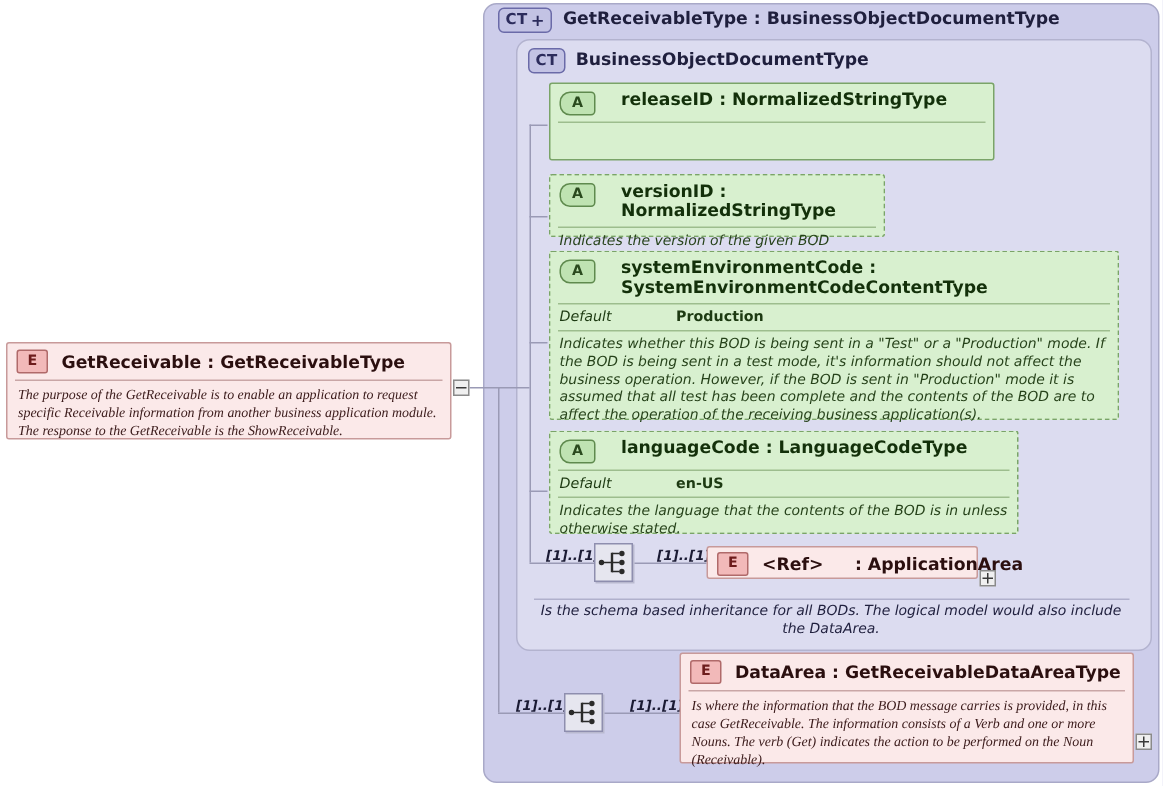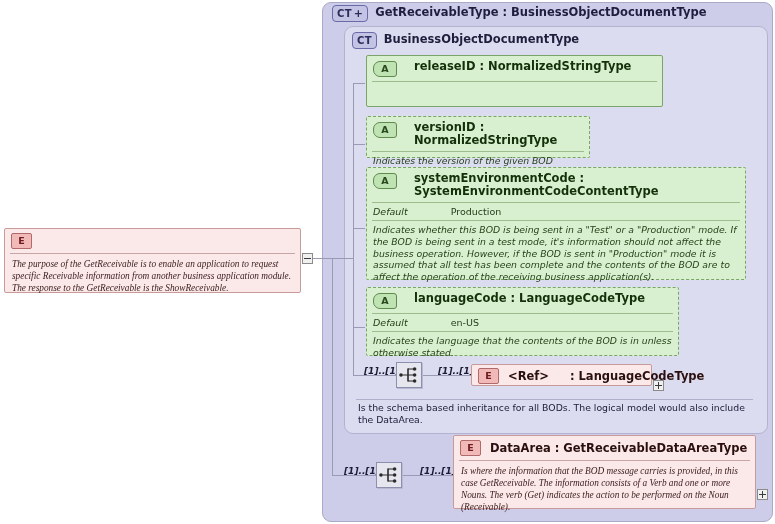--- a/index.html
+++ b/index.html
@@ -71,21 +71,21 @@
     line-height: 1.12;
     margin-left: 10px;
   }
   .attr-sep { height: 1px; background: #9dbd8e; margin: 0 5px; }
   .attr-default {
     display: flex; gap: 13px; align-items: baseline;
     padding: 3px 6px 3px 6px;
     font-size: 9.5px;
   }
   .attr-default .dk { font-style: italic; color: #1d3a12; }
-  .attr-default .dv { font-weight: normal; color: #1d3a12; padding-left: 30px; }
+  .attr-default .dv { font-weight: bold; color: #1d3a12; padding-left: 30px; }
   .attr-doc {
     padding: 3px 6px 4px 6px;
     font-size: 9.3px; font-style: italic; color: #26421a;
     line-height: 1.28;
   }
 
   
   .elem-box {
     background: #fbe9e9;
     border: 1px solid #c89a9a;
@@ -109,22 +109,23 @@
   .elem-sep { height: 1px; background: #c9a6a6; margin: 0 5px; }
   .elem-doc {
     padding: 4px 7px 5px 7px;
     font-size: 9.3px; font-style: italic; color: #3a1a1a;
     line-height: 1.3;
     font-family: Liberation Serif, serif;
   }
 
   
   .inner-anno {
-    font-size: 9.3px; color: #21213f;
+    font-size: 9.3px; font-style: italic; color: #21213f;
     line-height: 1.3;
+    text-align: center;
   }
   .anno-sep { height: 1px; background: #b0b0cc; }
 
   
   .hline { background: #9a9ab5; height: 1px; }
   .vline { background: #9a9ab5; width: 1px; }
 
   
   .card {
     font-size: 9px; font-style: italic; font-weight: bold;
@@ -181,20 +182,21 @@
 <div class="abs hline" style="left:353px; top:375px; width:12px;"></div>
 
 <div class="abs vline" style="left:332px; top:258px; height:217px;"></div>
 <div class="abs hline" style="left:313px; top:258px; width:20px;"></div>
 <div class="abs hline" style="left:332px; top:258px; width:21px;"></div>
 <div class="abs hline" style="left:332px; top:475px; width:28px;"></div>
 
 <div class="abs elem-box" style="left:4px; top:228px; width:297px; height:65px;">
   <div class="elem-head">
     <span class="ebadge">E</span>
+    <span class="elem-name">GetReceivable : GetReceivableType</span>
   </div>
   <div class="elem-sep"></div>
   <div class="elem-doc">The purpose of the GetReceivable is to enable an application to request specific Receivable information from another business application module.  The response to the GetReceivable is the ShowReceivable.</div>
 </div>
 <div class="abs expander" style="left:302px; top:253px;">
   <span class="bar-h"></span>
 </div>
 
 <div class="abs attr-box" style="left:366px; top:55px; width:297px; height:52px;">
   <div class="attr-head">
@@ -256,21 +258,21 @@
     <circle cx="17.6" cy="18" r="1.8" fill="#2a2a2a"></circle>
   </svg>
 </div>
 <div class="abs card" style="left:438px; top:366px;">[1]..[1]</div>
 <div class="abs hline" style="left:423px; top:375px; width:48px;"></div>
 
 <div class="abs elem-box" style="left:471px; top:364px; width:181px; height:22px;">
   <div class="elem-head" style="padding:3px 7px 3px 6px;">
     <span class="ebadge">E</span>
     <span class="elem-name">&lt;Ref&gt;</span>
-    <span class="elem-name" style="margin-left:12px;">: LanguageCodeType</span>
+    <span class="elem-name" style="margin-left:12px;">: ApplicationArea</span>
   </div>
 </div>
 <div class="abs expander" style="left:653px; top:369px;">
   <span class="bar-h"></span>
     <span class="bar-v"></span>
 </div>
 
 <div class="abs anno-sep" style="left:356px; top:399px; width:397px;"></div>
 <div class="abs inner-anno" style="left:358px; top:402px; width:392px;">Is the schema based inheritance for all BODs. The logical model would also include the DataArea.</div>
 

